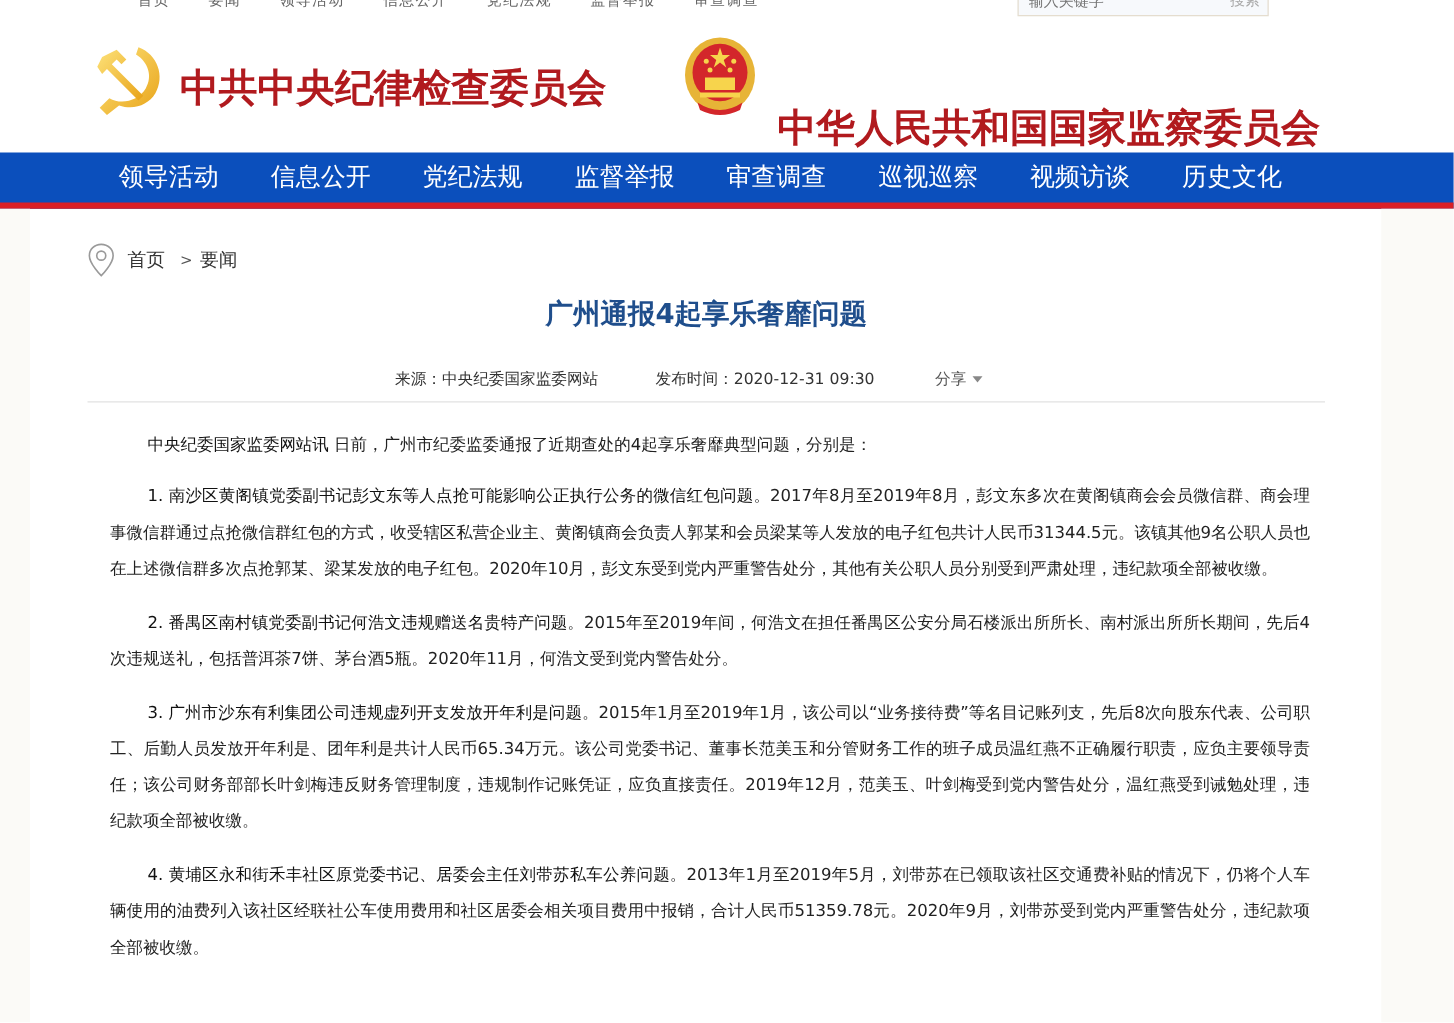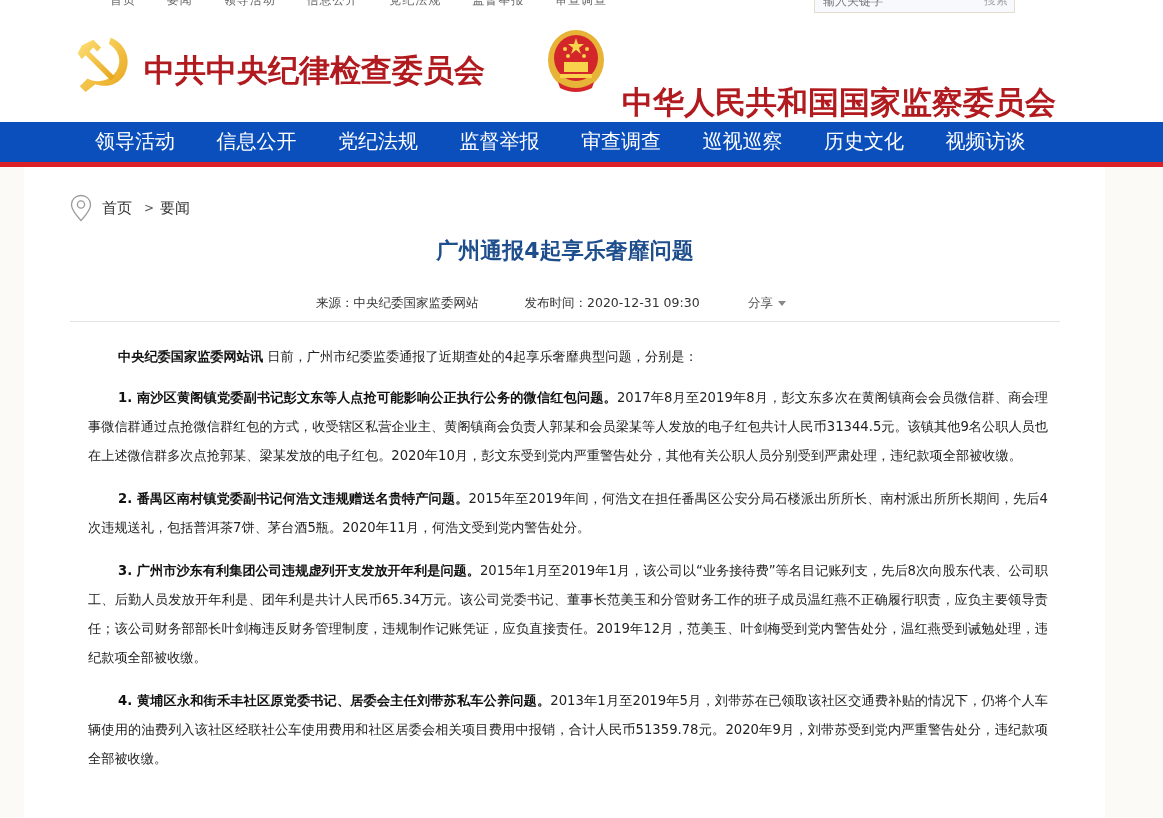--- a/index.html
+++ b/index.html
@@ -40,21 +40,21 @@
     .article-title { position: absolute; left: 0; top: 236px; width: 1130px; text-align: center; font-size: 22px; font-weight: bold; color: #1f4e8c; }
     .meta { position: absolute; left: 316px; top: 295px; font-size: 12.5px; color: #333; white-space: nowrap; }
     .meta .pub { margin-left: 42px; }
     .share { position: absolute; left: 748px; top: 295px; font-size: 12.5px; color: #555; cursor: pointer; white-space: nowrap; }
     .caret { display: inline-block; width: 0; height: 0; border-left: 4px solid transparent; border-right: 4px solid transparent; border-top: 5px solid #888; margin-left: 5px; vertical-align: middle; }
     .divider { position: absolute; left: 70px; top: 321px; width: 990px; height: 1px; background: #e2e2e2; }
 
     
     .content { position: absolute; left: 88px; top: 342px; width: 960px; font-size: 13.2px; line-height: 29px; color: #222; }
     .content p { text-indent: 30px; margin-bottom: 14px; text-align: justify; }
-    .content p b { font-weight: bold; color: #111; }
+    .content p b { font-weight: normal; color: #111; }
     .content p.p1 { margin-bottom: 12px; }
   </style>
 </head>
 <body>
 
 <div class="top-strip">
   <div class="top-links">
     <span>首页</span>
     <span>要闻</span>
     <span>领导活动</span>
@@ -98,22 +98,22 @@
 </div>
 
 <div class="nav">
   <div class="nav-inner">
     <div class="nav-item">领导活动</div>
     <div class="nav-item">信息公开</div>
     <div class="nav-item">党纪法规</div>
     <div class="nav-item">监督举报</div>
     <div class="nav-item">审查调查</div>
     <div class="nav-item">巡视巡察</div>
+    <div class="nav-item">视频访谈</div>
     <div class="nav-item">历史文化</div>
-    <div class="nav-item">视频访谈</div>
   </div>
 </div>
 
 <div class="gutter-left"></div>
 <div class="gutter-right"></div>
 
 <div class="breadcrumb">
   <svg class="pin-icon" viewBox="0 0 22 28">
     <path d="M11 1.5 C5.5 1.5 1.5 5.5 1.5 10.5 C1.5 17 11 26.5 11 26.5 C11 26.5 20.5 17 20.5 10.5 C20.5 5.5 16.5 1.5 11 1.5 Z" fill="none" stroke="#9a9a9a" stroke-width="1.3"></path>
     <circle cx="11" cy="10.5" r="3.6" fill="none" stroke="#9a9a9a" stroke-width="1.3"></circle>

